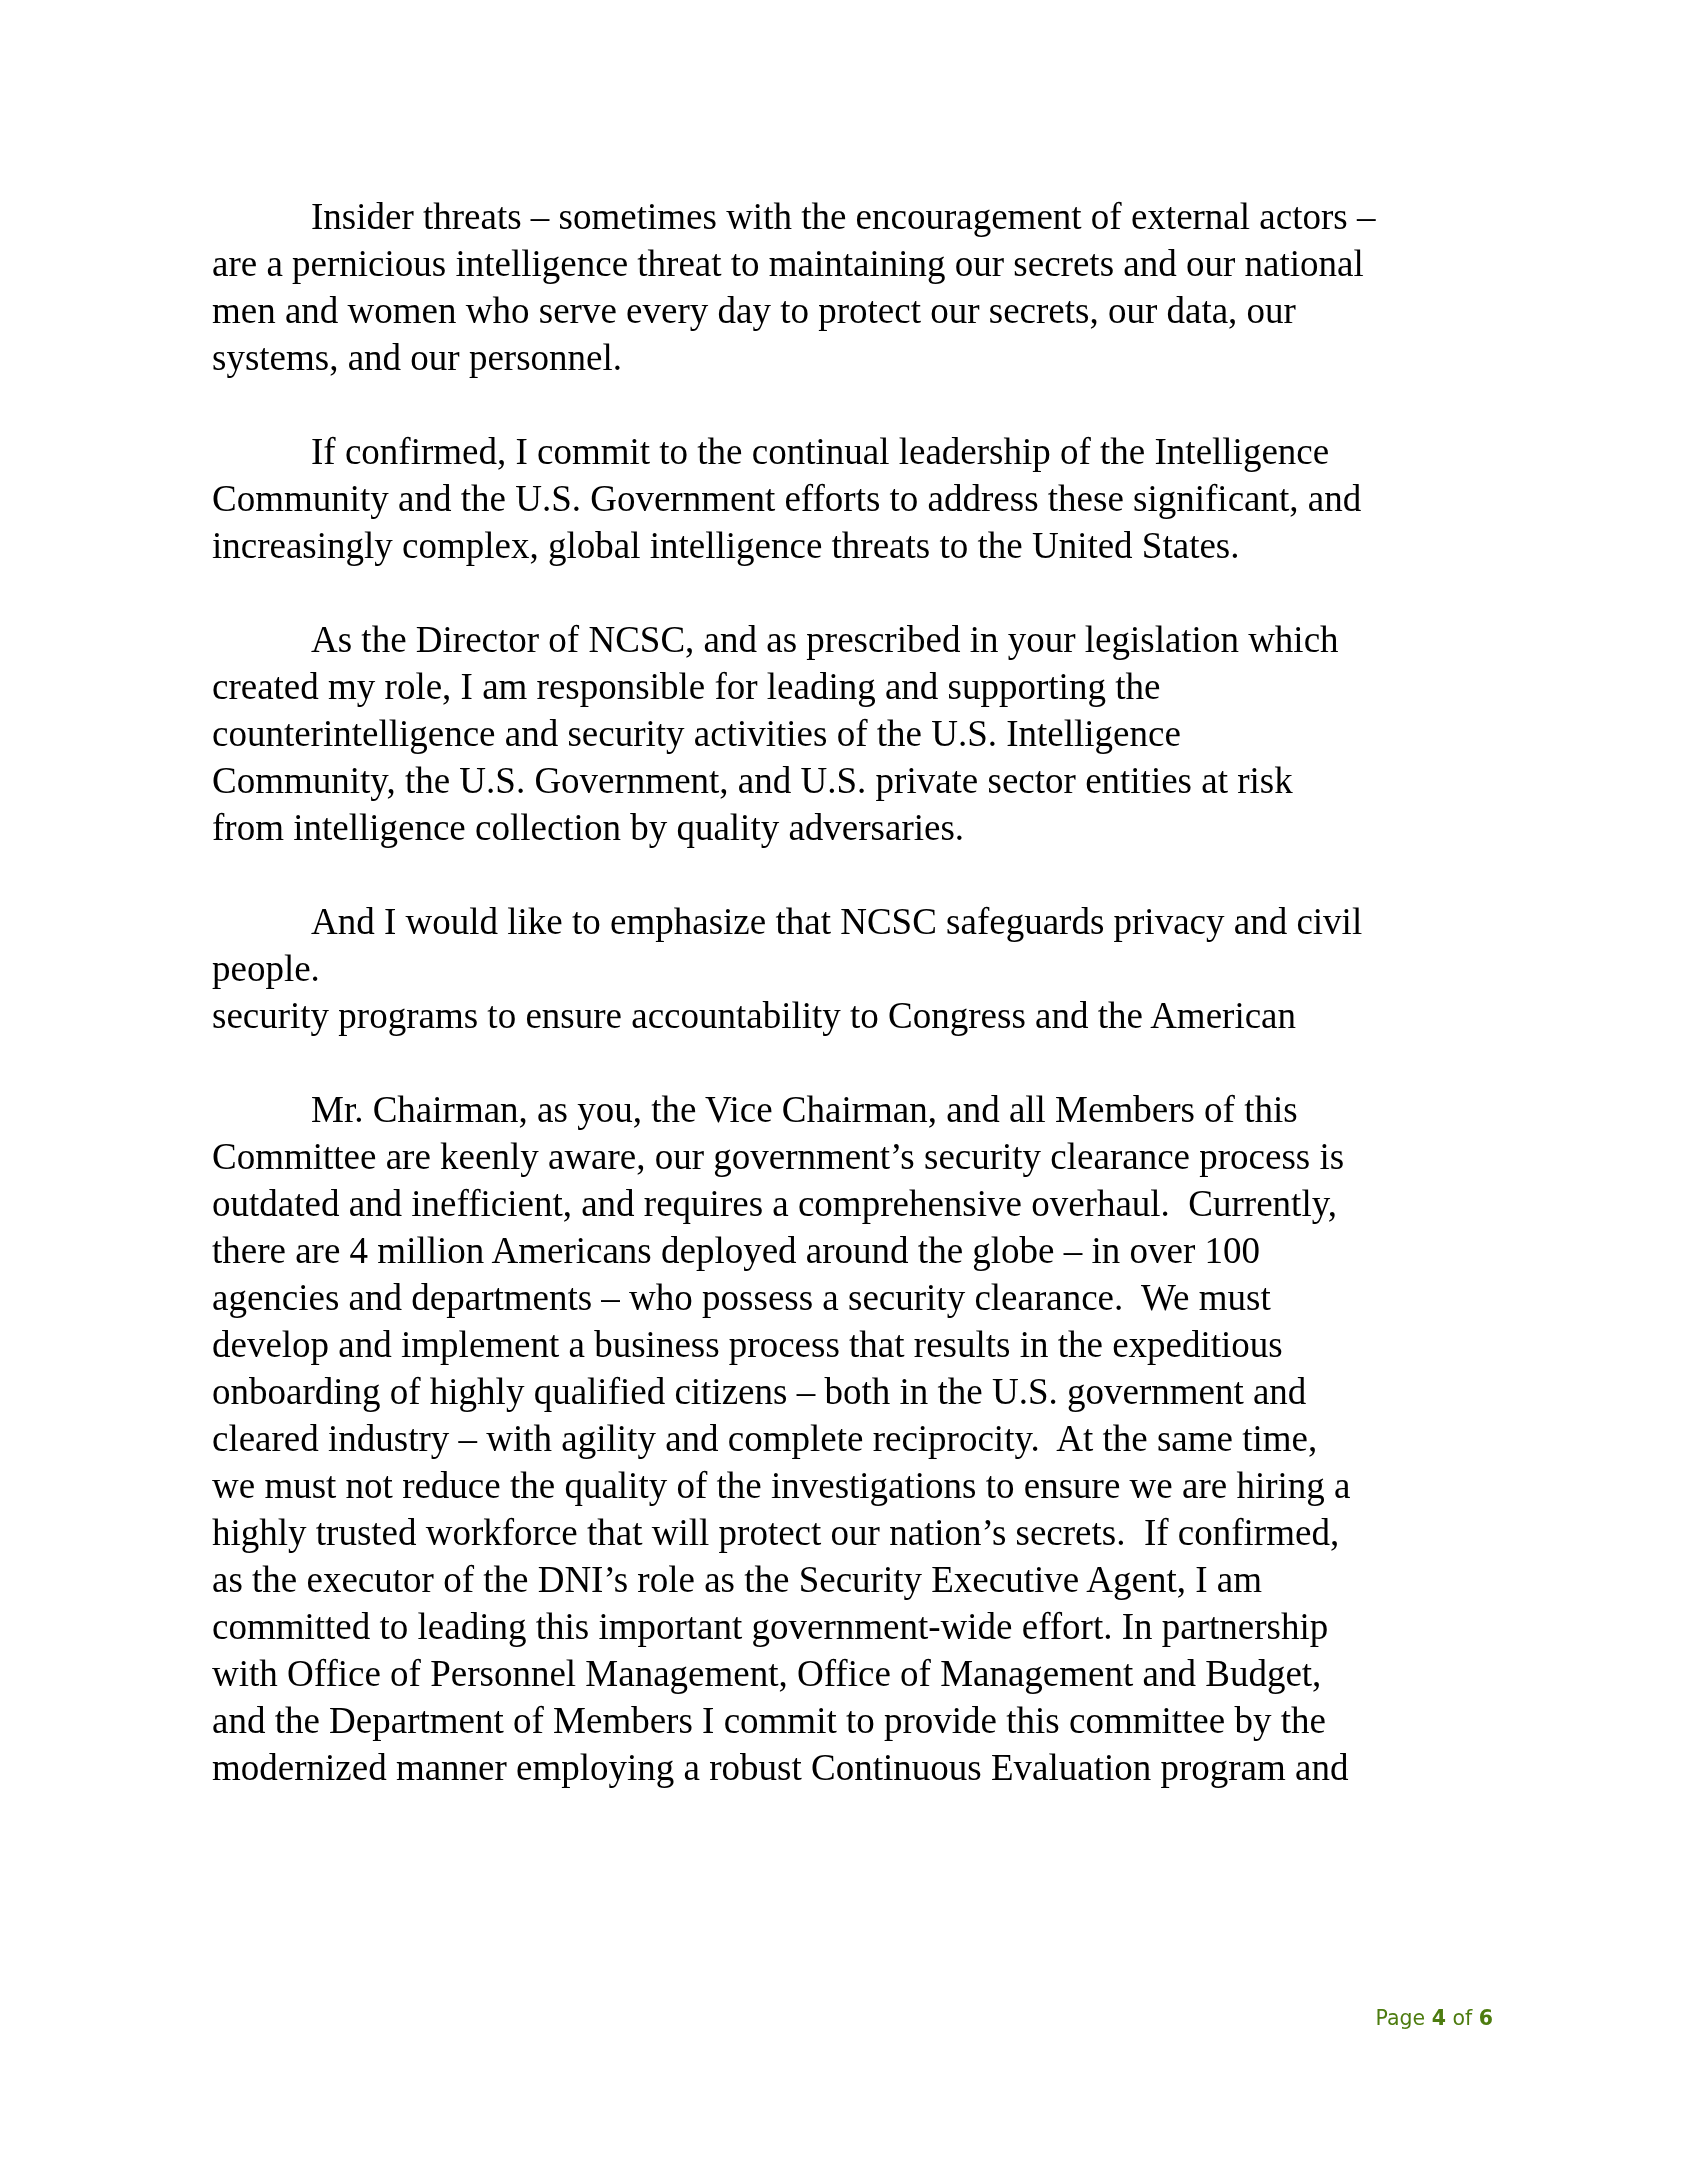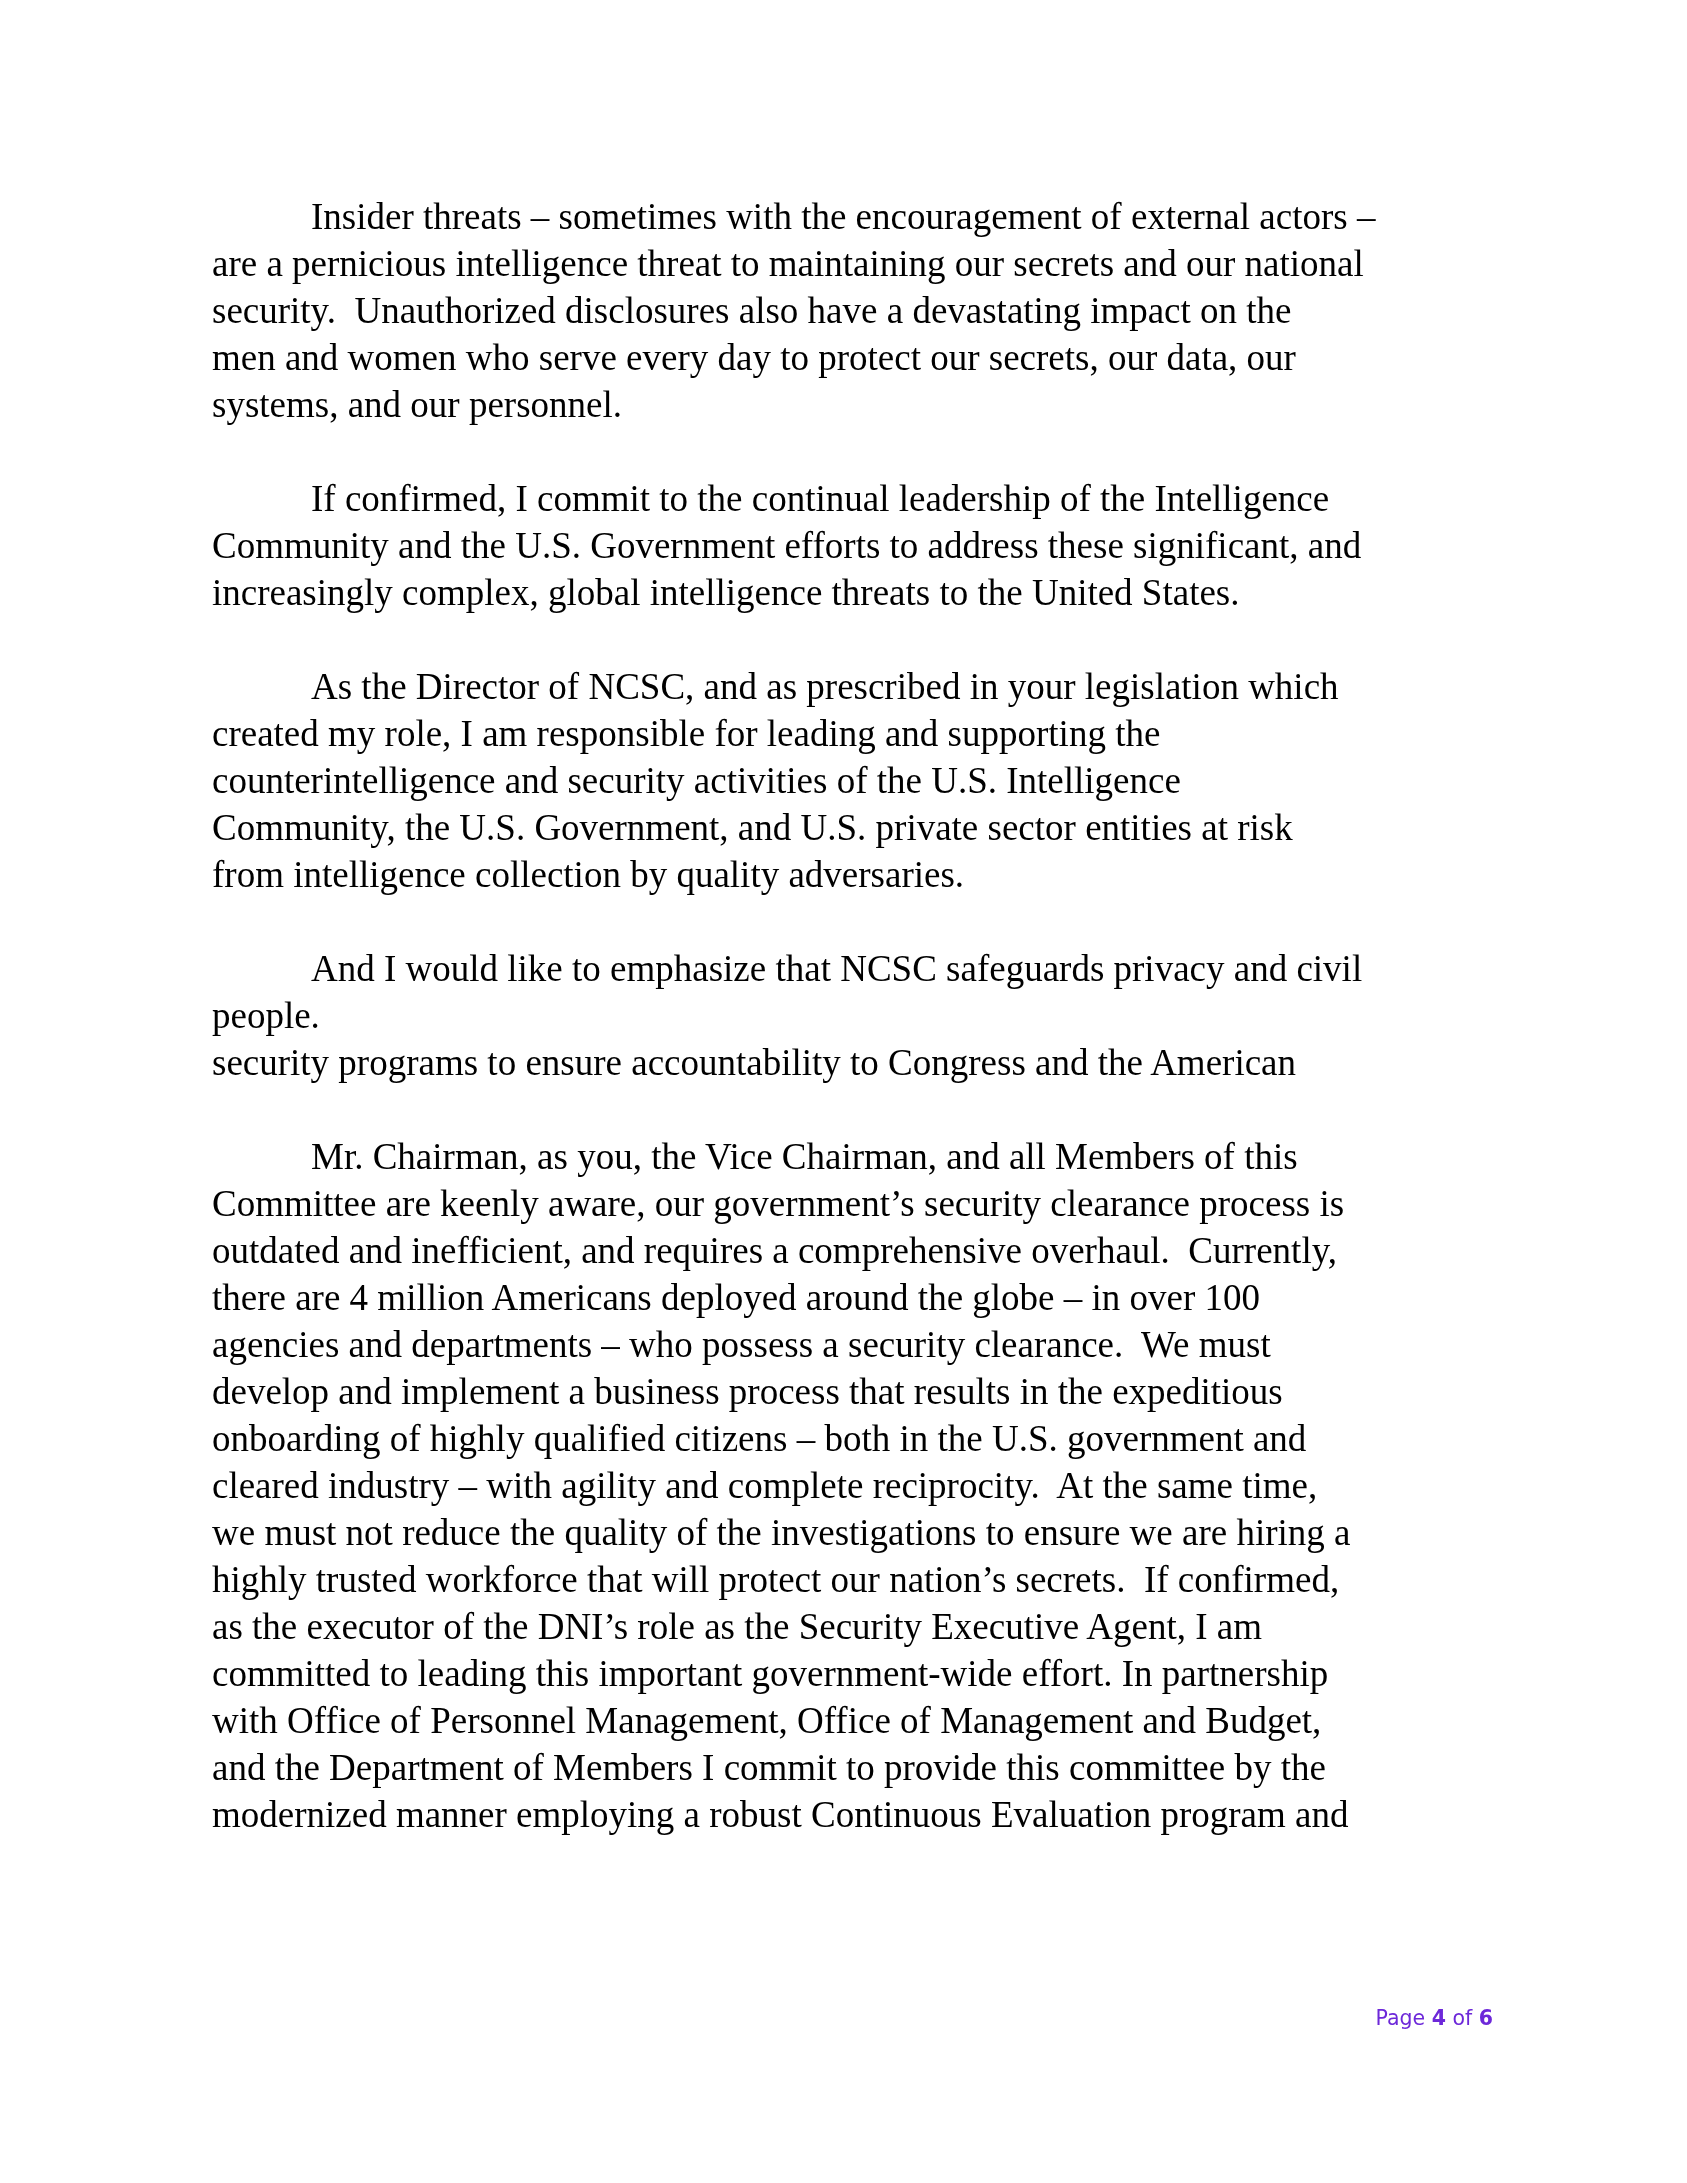--- a/index.html
+++ b/index.html
@@ -12,33 +12,32 @@
     position: absolute; left: 196px; top: 193px; width: 1323px;
     font-family: "Liberation Serif", "DejaVu Serif", serif;
     font-size: 37px; line-height: 47px; color: #000;
   }
   .para { margin: 0 0 47px 0; }
   .line { display: block; white-space: pre; }
   .line.indent { padding-left: 99px; }
   .footer {
     position: absolute; right: 210px; top: 2006px;
     font-family: "DejaVu Sans", "Liberation Sans", sans-serif;
-    font-size: 20.5px; color: #6d28d9;
+    font-size: 20.5px; color: #4d7c0f;
   }
   .footer b { font-weight: bold; }
 </style>
 </head>
 <body>
 
 <div class="page">
   <div class="text-block" id="body">
       <div class="para">
         <span class="line indent">Insider threats – sometimes with the encouragement of external actors –</span>
         <span class="line">are a pernicious intelligence threat to maintaining our secrets and our national</span>
-        <span class="line">security.  Unauthorized disclosures also have a devastating impact on the</span>
         <span class="line">men and women who serve every day to protect our secrets, our data, our</span>
         <span class="line">systems, and our personnel.</span>
       </div>
       <div class="para">
         <span class="line indent">If confirmed, I commit to the continual leadership of the Intelligence</span>
         <span class="line">Community and the U.S. Government efforts to address these significant, and</span>
         <span class="line">increasingly complex, global intelligence threats to the United States.</span>
       </div>
       <div class="para">
         <span class="line indent">As the Director of NCSC, and as prescribed in your legislation which</span>

